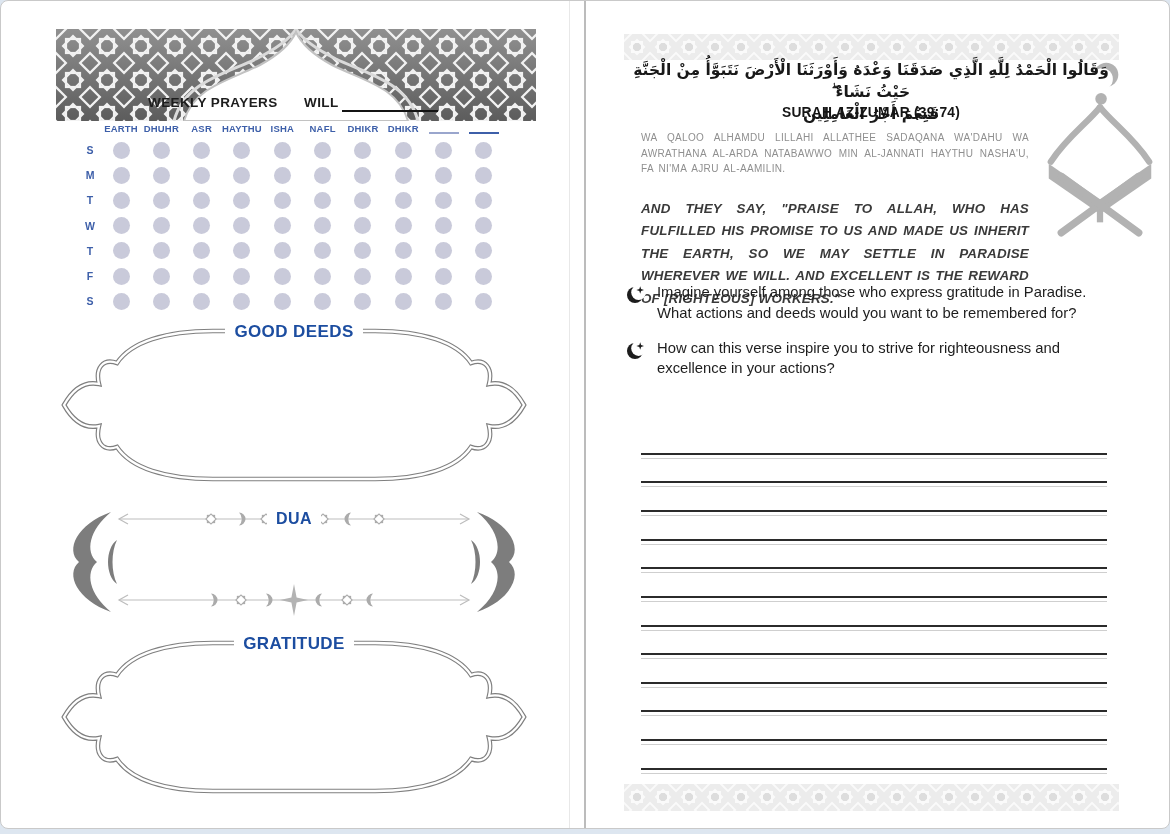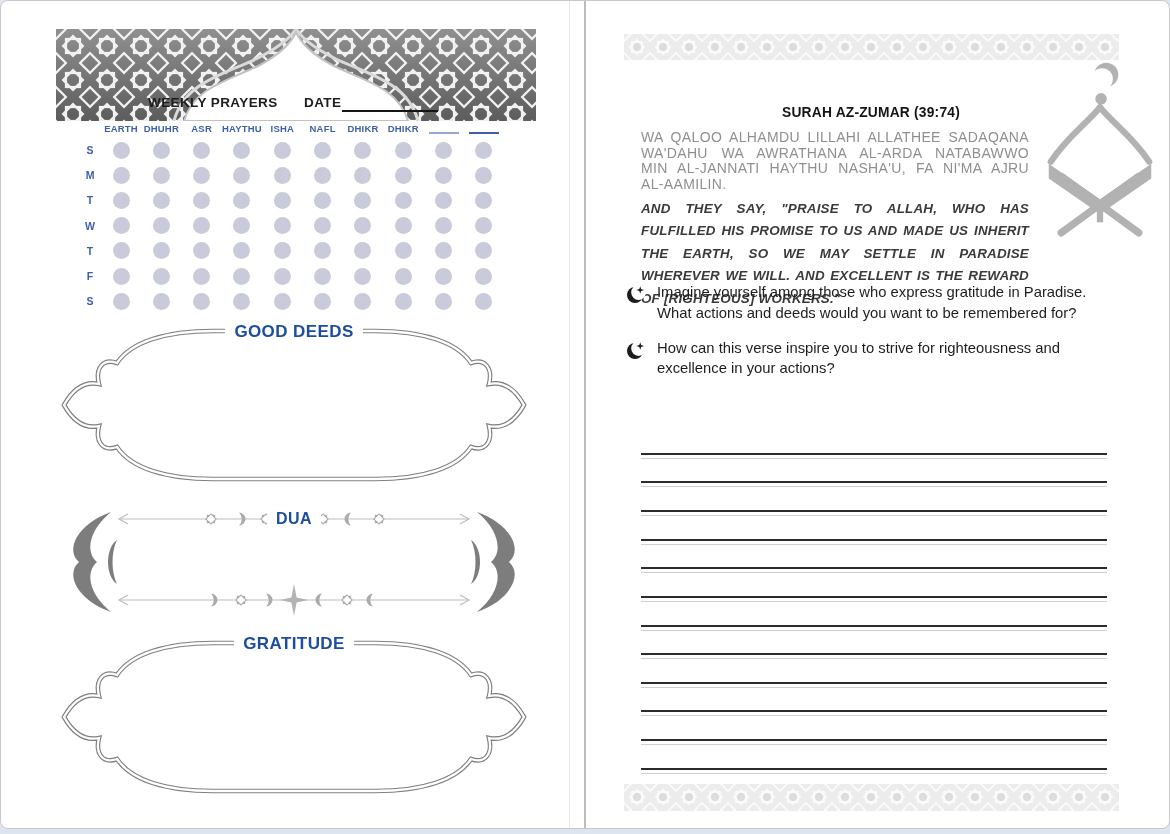--- a/index.html
+++ b/index.html
@@ -26,21 +26,21 @@
              font-size:17px;color:#1c4da0;letter-spacing:.4px;}
   .sec-title span{background:#fff;padding:0 9px;}
   .sec-title.dua{font-size:16px;}
 
   
   .arabic{position:absolute;left:628px;top:58px;width:484px;text-align:center;direction:rtl;
           font-weight:bold;font-size:15.5px;line-height:22px;color:#191919;
           font-family:"DejaVu Sans",sans-serif;}
   .surah{position:absolute;left:628px;top:104px;width:484px;text-align:center;font-weight:bold;
          font-size:13.8px;color:#141414;letter-spacing:.2px;}
-  .translit{position:absolute;left:640px;top:129px;width:388px;font-size:14px;line-height:15.6px;
+  .translit{position:absolute;left:640px;top:129px;width:388px;font-size:10px;line-height:15.6px;
             color:#8f8f8f;text-align:justify;letter-spacing:.35px;word-spacing:2px;}
   .transl{position:absolute;left:640px;top:197px;width:388px;font-size:13.4px;line-height:22.4px;
           color:#3a3a3a;font-style:italic;font-weight:bold;text-align:justify;letter-spacing:.2px;}
   .prompts{position:absolute;left:626px;top:281px;width:486px;}
   .prompt{display:flex;gap:11px;margin-bottom:14px;font-size:14.8px;line-height:20.8px;color:#1d1d1d;}
   .prompt svg{flex:0 0 auto;margin-top:1px;}
   .wline{position:absolute;left:640px;width:466px;height:3px;border-top:2px solid #2b2b2b;
          box-shadow:0 1px 0 #cfcfcf;}
 </style>
 </head>
@@ -67,21 +67,21 @@
         </g>
       </pattern>
     </defs>
     <rect width="480" height="92" fill="url(#hg)"></rect>
     <rect width="480" height="92" fill="url(#hp)"></rect>
     <path d="M118,92 C128,54 166,46 200,30 C224,18 235,8 240,0 C245,8 256,18 280,30 C314,46 352,54 362,92" fill="none" stroke="#dadada" stroke-width="3"></path>
     <path d="M128,92 C138,58 172,52 204,36 C226,24 236,12 240,3 C244,12 254,24 276,36 C308,52 342,58 352,92 Z" fill="#ffffff" stroke="#c2c2c2" stroke-width="2"></path>
   </svg>
 
   <div class="wp">WEEKLY PRAYERS</div>
-  <div class="datel">DATE</div>
+  <div class="datel">WILL</div>
   <div class="dateline"></div>
 
   <div id="col-heads">
       <div class="colhead" style="left: 120px;">EARTH</div>
       <div class="colhead" style="left: 160.33px;">DHUHR</div>
       <div class="colhead" style="left: 200.66px;">ASR</div>
       <div class="colhead" style="left: 240.99px;">HAYTHU</div>
       <div class="colhead" style="left: 281.32px;">ISHA</div>
       <div class="colhead" style="left: 321.65px;">NAFL</div>
       <div class="colhead" style="left: 361.98px;">DHIKR</div>
@@ -257,20 +257,24 @@
       <rect x="54" y="140" width="6" height="18"></rect>
     </g>
     <g fill="none" stroke="#b2b2b2" stroke-linecap="round">
       <path d="M10,100 C26,76 44,64 57,48" stroke-width="6"></path>
       <path d="M104,100 C88,76 70,64 57,48" stroke-width="6"></path>
       <path d="M20,168 L94,114" stroke-width="7"></path>
       <path d="M20,114 L94,168" stroke-width="7"></path>
     </g>
   </svg>
 
+  <div class="arabic">
+    <div>وَقَالُوا الْحَمْدُ لِلَّهِ الَّذِي صَدَقَنَا وَعْدَهُ وَأَوْرَثَنَا الْأَرْضَ نَتَبَوَّأُ مِنْ الْجَنَّةِ حَيْثُ نَشَاءُ ۖ</div>
+    <div>فَنِعْمَ أَجْرُ الْعَامِلِينَ</div>
+  </div>
   <div class="surah">SURAH AZ-ZUMAR (39:74)</div>
 
   <div class="translit">WA QALOO ALHAMDU LILLAHI ALLATHEE SADAQANA WA'DAHU WA AWRATHANA AL-ARDA NATABAWWO MIN AL-JANNATI HAYTHU NASHA'U, FA NI'MA AJRU AL-AAMILIN.</div>
   <div class="transl">AND THEY SAY, "PRAISE TO ALLAH, WHO HAS FULFILLED HIS PROMISE TO US AND MADE US INHERIT THE EARTH, SO WE MAY SETTLE IN PARADISE WHEREVER WE WILL. AND EXCELLENT IS THE REWARD OF [RIGHTEOUS] WORKERS."</div>
 
   <div class="prompts" id="prompt-list">
   <div class="prompt">
     <svg width="19" height="22" viewBox="0 0 19 22">
       <circle cx="8" cy="12" r="8" fill="#1c1c1c"></circle>
       <circle cx="11.6" cy="9.6" r="7.4" fill="#ffffff"></circle>

